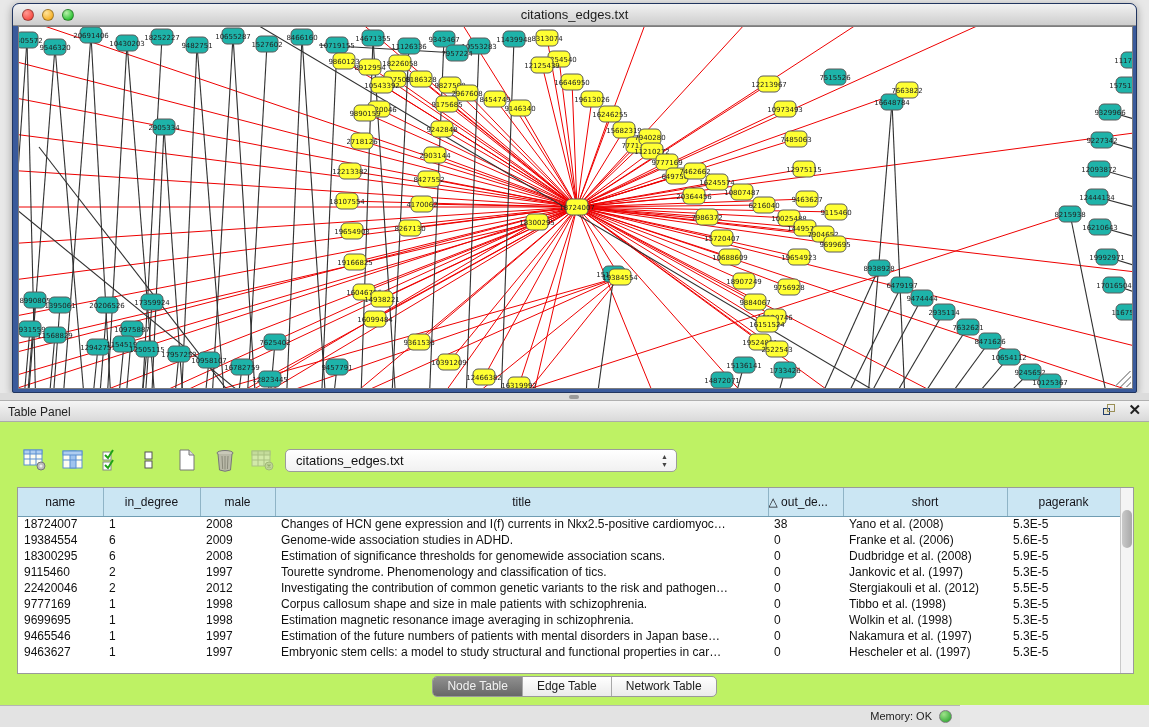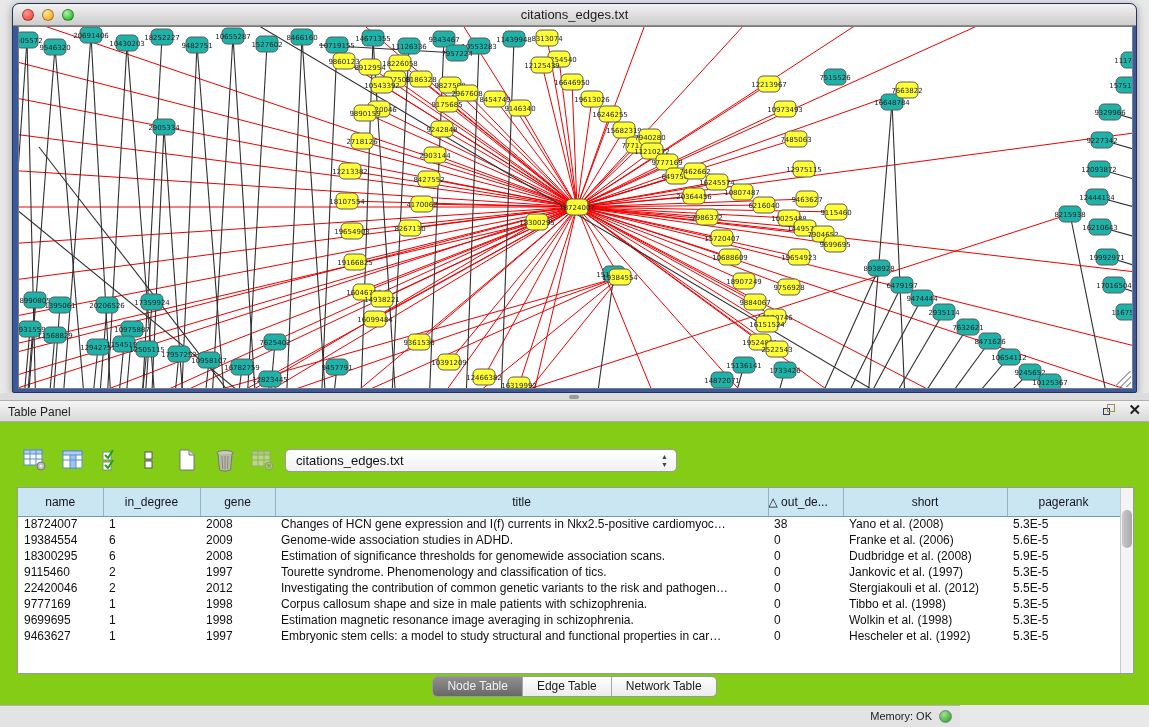--- a/index.html
+++ b/index.html
@@ -30,21 +30,21 @@
       linear-gradient(135deg, transparent 64%, #aaa 64%, #aaa 70%, transparent 70%),
       linear-gradient(135deg, transparent 82%, #aaa 82%, #aaa 88%, transparent 88%); }
 
   
   .splitter { position:absolute; left:0; top:393px; width:1149px; height:7px; background:#dcdcdc; }
   .splitter .handle { position:absolute; left:569px; top:2px; width:10px; height:4px;
     background:#9a9a9a; border-radius:2px; }
 
   
   .table-panel { position:absolute; left:0; top:400px; width:1149px; height:305px;
-    background:#84cc16; border-top:1px solid #b0b0b0; }
+    background:#bef264; border-top:1px solid #b0b0b0; }
   .panel-titlebar { position:absolute; left:0; top:0; width:100%; height:21px;
     background:linear-gradient(#f5f5f5,#d9d9d9); border-bottom:1px solid #ababab; }
   .panel-title { position:absolute; left:8px; top:4px; font-size:12px; color:#222; }
   .panel-btns { position:absolute; right:8px; top:2px; display:flex; gap:12px; align-items:center; }
   .float-icon { width:14px; height:14px; position:relative; }
   .float-icon i { position:absolute; border:1px solid #24406e; background:#e7e2c8; }
   .float-icon i:first-child { left:1px; top:5px; width:7px; height:7px; }
   .float-icon i:last-child  { left:5px; top:1px; width:8px; height:8px; background:transparent; border-color:#9a8f56; }
   .close-x { font-size:15px; font-weight:bold; color:#222; line-height:14px; cursor:default; }
 
@@ -924,21 +924,21 @@
           <col style="width:75px">
         <col style="width:493px">
           <col style="width:75px">
           <col style="width:164px">
         <col style="width:113px">
       </colgroup>
       <thead>
           <tr id="hdr-row">
             <th>name</th>
             <th>in_degree</th>
-            <th>gene</th>
+            <th>male</th>
             <th>title</th>
             <th class="sorted">△ out_de...</th>
             <th>short</th>
             <th>pagerank</th>
           </tr>
         </thead>
       <tbody id="tbl-body">
           <tr>
             <td>18724007</td>
             <td>1</td>
@@ -996,26 +996,35 @@
           <tr>
             <td>9699695</td>
             <td>1</td>
             <td>1998</td>
             <td>Estimation magnetic resonance image averaging in schizophrenia.</td>
             <td>0</td>
             <td>Wolkin et al. (1998)</td>
             <td>5.3E-5</td>
           </tr>
           <tr>
+            <td>9465546</td>
+            <td>1</td>
+            <td>1997</td>
+            <td>Estimation of the future numbers of patients with mental disorders in Japan base…</td>
+            <td>0</td>
+            <td>Nakamura et al. (1997)</td>
+            <td>5.3E-5</td>
+          </tr>
+          <tr>
             <td>9463627</td>
             <td>1</td>
             <td>1997</td>
             <td>Embryonic stem cells: a model to study structural and functional properties in car…</td>
             <td>0</td>
-            <td>Hescheler et al. (1992)</td>
+            <td>Hescheler et al. (1997)</td>
             <td>5.3E-5</td>
           </tr>
         </tbody>
     </table>
     <div class="vscroll">
       <div class="thumb"></div>
     </div>
   </div>
 
   <div class="tabs">

